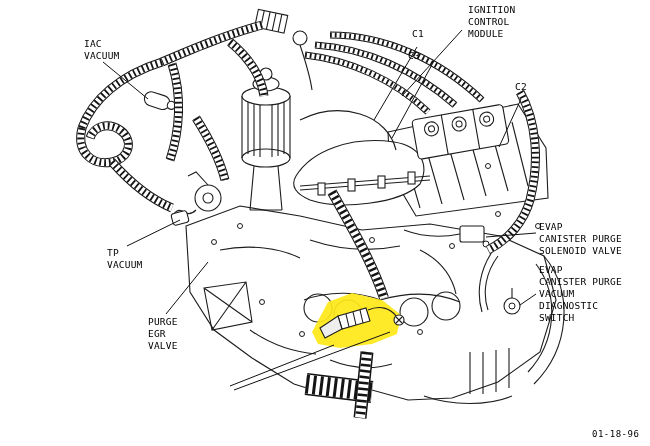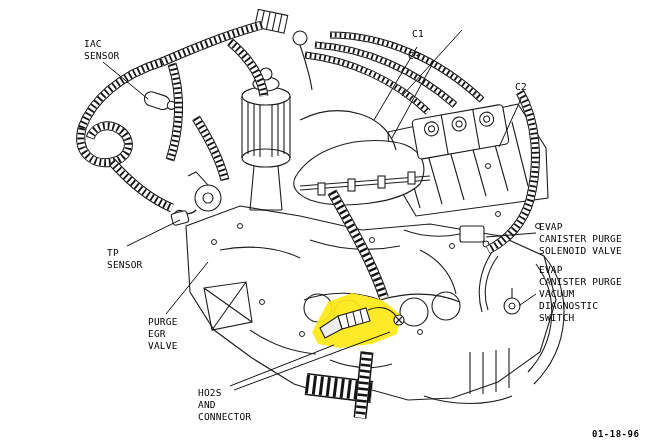--- a/index.html
+++ b/index.html
@@ -7,21 +7,21 @@
     position:relative;width:650px;height:446px;background:#fff;
     font-family:"DejaVu Sans Mono","Liberation Mono",monospace;
     overflow:hidden;
   }
   .art{position:absolute;left:0;top:0;}
   .callout{
     position:absolute;font-size:9.5px;line-height:12px;color:#000;
     letter-spacing:.2px;white-space:pre-line;
   }
   .date{
-    position:absolute;font-size:9px;font-weight:bold;color:#000;letter-spacing:.5px;
+    position:absolute;font-size:9px;font-weight:normal;color:#000;letter-spacing:.5px;
   }
   
   use{fill:none;}
   .ln{stroke:#1d1d1d;stroke-width:1.1;fill:none;}
   .lnf{stroke:#1d1d1d;stroke-width:1.1;fill:#fff;}
   .lead{stroke:#111;stroke-width:1;fill:none;}
   .bolt{stroke:#1d1d1d;stroke-width:1;fill:#fff;}
   .t9o{stroke:#141414;stroke-width:9;}  .t9i{stroke:#fff;stroke-width:7;}  .t9b{stroke:#141414;stroke-width:7;stroke-dasharray:1.8 3;}
   .t7o{stroke:#141414;stroke-width:7;}  .t7i{stroke:#fff;stroke-width:5;}  .t7b{stroke:#141414;stroke-width:5;stroke-dasharray:1.8 3;}
   .t10o{stroke:#141414;stroke-width:10;}.t10i{stroke:#fff;stroke-width:8;} .t10b{stroke:#141414;stroke-width:8;stroke-dasharray:2.4 3;}
@@ -213,29 +213,29 @@
       <line class="lead" x1="462" y1="30" x2="402" y2="96"></line>
       <line class="lead" x1="417" y1="47" x2="374" y2="120"></line>
       <line class="lead" x1="434" y1="61" x2="392" y2="138"></line>
       <line class="lead" x1="521" y1="99" x2="499" y2="147"></line>
       <line class="lead" x1="536" y1="233" x2="486" y2="237"></line>
       <line class="lead" x1="536" y1="294" x2="520" y2="305"></line>
     </g>
   </svg>
 
   <div class="callout" style="left:84px;top:38px">IAC
-SENSOR</div>
+VACUUM</div>
   <div class="callout" style="left:107px;top:247px">TP
-SENSOR</div>
+VACUUM</div>
   <div class="callout" style="left:148px;top:316px">PURGE
 EGR
 VALVE</div>
-  <div class="callout" style="left:198px;top:387px">HO2S
-AND
-CONNECTOR</div>
+  <div class="callout" style="left:468px;top:4px">IGNITION
+CONTROL
+MODULE</div>
   <div class="callout" style="left:412px;top:28px">C1</div>
   <div class="callout" style="left:408px;top:50px">C3</div>
   <div class="callout" style="left:515px;top:81px">C2</div>
   <div class="callout" style="left:539px;top:221px">EVAP
 CANISTER PURGE
 SOLENOID VALVE</div>
   <div class="callout" style="left:539px;top:264px">EVAP
 CANISTER PURGE
 VACUUM
 DIAGNOSTIC

